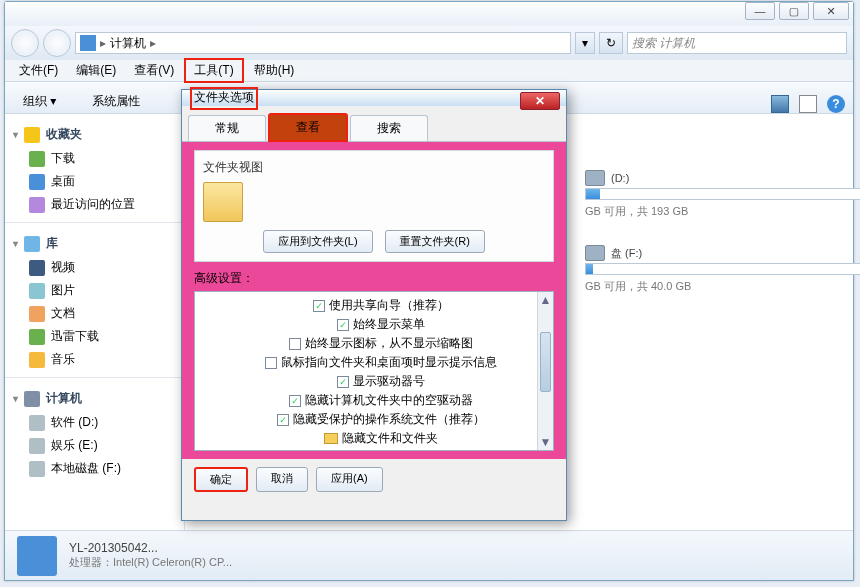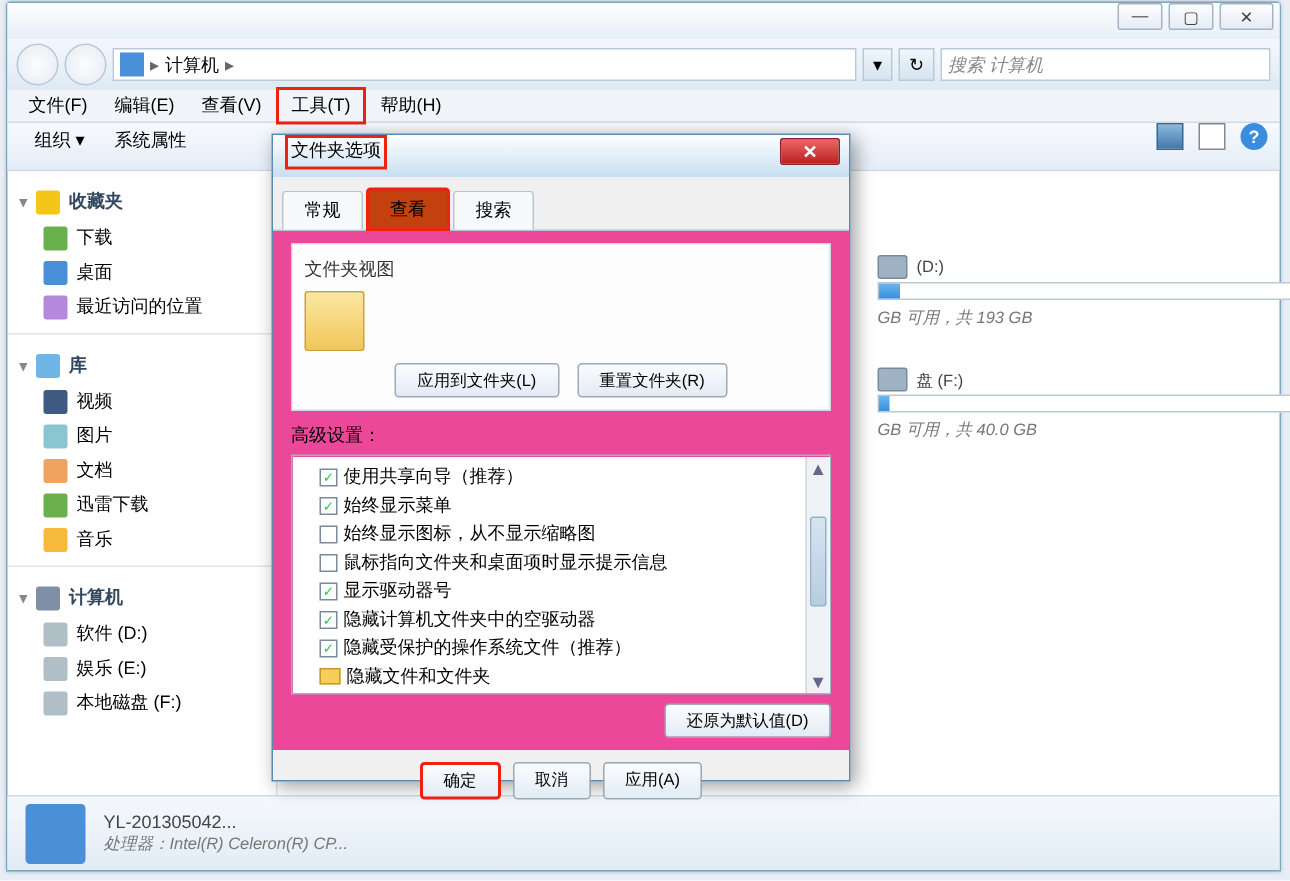--- a/index.html
+++ b/index.html
@@ -13,68 +13,68 @@
   .navbtn { width:28px;height:28px;border:1px solid #b9c9d8;border-radius:50%; background:radial-gradient(#fdfdfe,#e2ebf4); }
   .addr { flex:1; height:22px; border:1px solid #b9c9d8; background:#fff; display:flex;align-items:center;padding:0 4px; gap:4px;}
   .addr .icon { width:16px;height:16px;background:#4a90d9;}
   .addr .sep { color:#666;}
   .dropbtn { width:20px;height:22px;border:1px solid #b9c9d8;background:linear-gradient(#f0f6fc,#d6e3ef);display:flex;align-items:center;justify-content:center;}
   .refresh { width:24px;height:22px;border:1px solid #b9c9d8;background:linear-gradient(#f0f6fc,#d6e3ef);display:flex;align-items:center;justify-content:center;}
   .search { width:220px;height:22px;border:1px solid #b9c9d8;background:#fff;display:flex;align-items:center;padding:0 4px;color:#888;font-style:italic;}
   .menubar { height:22px;display:flex;align-items:center;padding:0 6px;gap:2px;background:#f1f5fa;border-bottom:1px solid #d0dae5;}
   .menuitem { padding:2px 8px; cursor:pointer; }
   .redbox { border:2px solid #e21; }
-  .toolbar { height:32px;display:flex;align-items:flex-start;padding:0 8px;gap:0;background:linear-gradient(#f7fafe,#e4edf6);border-bottom:1px solid #cfd9e4;}
+  .toolbar { height:32px;display:flex;align-items:flex-end;padding:0 8px;gap:16px;background:linear-gradient(#f7fafe,#e4edf6);border-bottom:1px solid #cfd9e4;}
   .toolbtn { padding:3px 10px;cursor:pointer; display:flex;align-items:center;gap:4px;}
   .toolbar .right { margin-left:auto;display:flex;gap:10px;align-items:center;}
   .ticon { width:18px;height:18px;display:inline-block;}
   .ticon.view { background:linear-gradient(#8bd,#47a);border:1px solid #369;}
   .ticon.frame { background:#fff;border:1px solid #888;}
   .ticon.help { border-radius:50%;background:#3a8dde;color:#fff;display:flex;align-items:center;justify-content:center;font-weight:bold;}
   .body { display:flex; height: calc(100% - 24px - 34px - 22px - 32px - 50px); }
   .sidebar { width:180px;border-right:1px solid #dde4eb;padding:6px 0;overflow:auto;}
   .sideitem { display:flex;align-items:flex-end;gap:6px;padding:3px 10px 3px 24px;cursor:pointer;}
   .sidehdr { display:flex;align-items:center;gap:6px;padding:6px 8px 4px 8px;font-weight:bold;color:#33475f;}
   .sidehdr .tri { color:#888;font-size:10px;}
   .sicon { width:16px;height:16px;display:inline-block;border-radius:2px;}
   .sicon.star{background:#f5c518;} .sicon.dl{background:#6ab04c;} .sicon.desk{background:#4a90d9;} .sicon.recent{background:#b388dd;}
   .sicon.lib{background:#6fb6e6;} .sicon.vid{background:#3d5a80;} .sicon.pic{background:#8ac6d1;} .sicon.doc{background:#f0a35e;} .sicon.xl{background:#6ab04c;} .sicon.mus{background:#f6b93b;}
   .sicon.comp{background:#7f8fa6;} .sicon.drv{background:#b0bec5;} .sicon.win{background:#2e86de;}
   .content { flex:1;padding:8px 12px;position:relative;}
   .driveinfo { position:absolute; left:0; right:0;}
   .statusbar { height:50px;background:linear-gradient(#f4f8fc,#e2ecf5);border-top:1px solid #d0dae5;display:flex;align-items:center;padding:4px 12px;gap:12px;}
   .statusbar .pc { width:40px;height:40px;background:#4a90d9;border-radius:3px;}
   .statusbar .lbls { font-size:11px;color:#444; }
-  .smallgrey { color:#777;font-size:11px;font-style:italic;}
+  .smallgrey { color:#777;font-size:11px;}
   
   
   .dialog { position:absolute; left:181px; top:89px; width:386px; height:432px; background:#f0f0f0;border:1px solid #5a8ab0; box-shadow: 3px 3px 12px rgba(0,0,0,.4); }
-  .dlgtitle { height:28px;background:linear-gradient(#fdfefe,#c8dff2);display:flex;align-items:flex-start;padding:0 8px;position:relative;}
+  .dlgtitle { height:16px;background:linear-gradient(#fdfefe,#c8dff2);display:flex;align-items:center;padding:0 8px;position:relative;}
   .dlgtitle .redbox { padding:0 2px 2px 2px; }
   .dlgclose { position:absolute;right:6px;top:2px;width:40px;height:18px;background:linear-gradient(#e66,#b22);border:1px solid #823;border-radius:2px;display:flex;align-items:center;justify-content:center;color:#fff;font-weight:bold;}
   .tabs { display:flex;align-items:flex-end;padding:6px 6px 0 6px;gap:2px;border-bottom:1px solid #b8c4d0;}
-  .tab { padding:4px 14px;border:1px solid #b8c4d0;border-bottom:none;background:#f7f9fb;border-radius:3px 3px 0 0;cursor:pointer;}
+  .tab { padding:4px 26px;border:1px solid #b8c4d0;border-bottom:none;background:#f7f9fb;border-radius:3px 3px 0 0;cursor:pointer;}
   .tab.active { background:#c2410c;position:relative;top:1px;}
   .tab.redbox { border:2px solid #e21; }
   .dlgbody { padding:8px 12px 8px 12px; background:#ec4899;}
   .group { border:1px solid #cfd6de;padding:8px;margin-bottom:8px;background:#fdfdfe;}
   .group .gtitle { font-size:12px;margin-bottom:6px;color:#333;}
   .folderrow { display:flex;gap:8px;}
   .foldericon { width:40px;height:40px;background:linear-gradient(#fbe7a1,#f1c65a);border:1px solid #caa23e;border-radius:2px;flex:none;}
   .desc { font-size:11px;line-height:1.5;color:#333;}
   .btnrow { display:flex;justify-content:center;gap:12px;margin-top:8px;}
   .btn { padding:3px 14px;border:1px solid #9ba9b8;background:linear-gradient(#fbfdff,#e2ebf4);border-radius:3px;cursor:pointer;font-size:11px;}
   .advlabel { font-size:12px;margin:4px 0;}
   .advlist { height:160px;border:1px solid #9fb2c4;background:#fff;overflow:auto;padding:4px;position:relative;}
-  .advlist .item { display:flex;align-items:center;gap:4px;font-size:11px;padding:1px 0 1px 14px;}
+  .advlist .item { display:flex;align-items:center;gap:4px;font-size:11px;padding:1px 0 1px 14px;justify-content:center;}
   .advlist .item.deeper { padding-left:32px;}
   .advlist .chk { width:12px;height:12px;border:1px solid #7a8a9a;background:#fff;display:inline-flex;align-items:center;justify-content:center;font-size:9px;color:#2c5;}
   .advlist .chk.checked::after { content:"✓";}
   .advlist .fld { width:14px;height:11px;background:#f6cf5b;border:1px solid #c39a2e;display:inline-block;}
-  .dlgfoot { display:flex;justify-content:center;gap:8px;padding:8px 12px;}
+  .dlgfoot { display:flex;justify-content:flex-start;gap:8px;padding:8px 12px;}
   .dlgfoot .btn.ok { border:2px solid #e21;}
   .restorerow { display:flex;justify-content:flex-end;margin-top:6px;}
   .scrollbar { position:absolute;right:0;top:0;bottom:0;width:16px;background:#eef2f6;border-left:1px solid #cfd6de;}
   .scrollbar .thumb { position:absolute;left:2px;right:2px;top:40px;height:60px;background:linear-gradient(#d6e4f0,#b7cde0);border:1px solid #97b2c9;border-radius:2px;}
   .scrollbar .arr { position:absolute;left:0;right:0;height:16px;display:flex;align-items:center;justify-content:center;color:#668;}
   .scrollbar .arr.up{top:0;} .scrollbar .arr.dn{bottom:0;}
   .vseparator{border-top:1px solid #e0e6ec;margin:6px 0;}
   .progressbar { width: 340px; height:12px;border:1px solid #b9c9d8;background:#fff;margin-top:2px;margin-bottom:4px;}
   .progressbar .fill { height:100%; background:linear-gradient(#6db6ec,#3a8dde);}
   .drivelabel { font-size:11px;color:#444;}
@@ -272,22 +272,19 @@
         </div>
         <div class="item deeper">
           <span>不显示隐藏的文件、文件夹或驱动器</span>
         </div>
         <div class="scrollbar">
         <div class="arr up">▲</div>
         <div class="thumb"></div>
         <div class="arr dn">▼</div>
       </div>
     </div>
-    <div class="restorerow">
-      <div class="btn">还原为默认值(D)</div>
-    </div>
   </div>
   <div class="dlgfoot">
     <div class="btn ok">确定</div>
     <div class="btn">取消</div>
     <div class="btn">应用(A)</div>
   </div>
 </div>
 
 </body></html>

